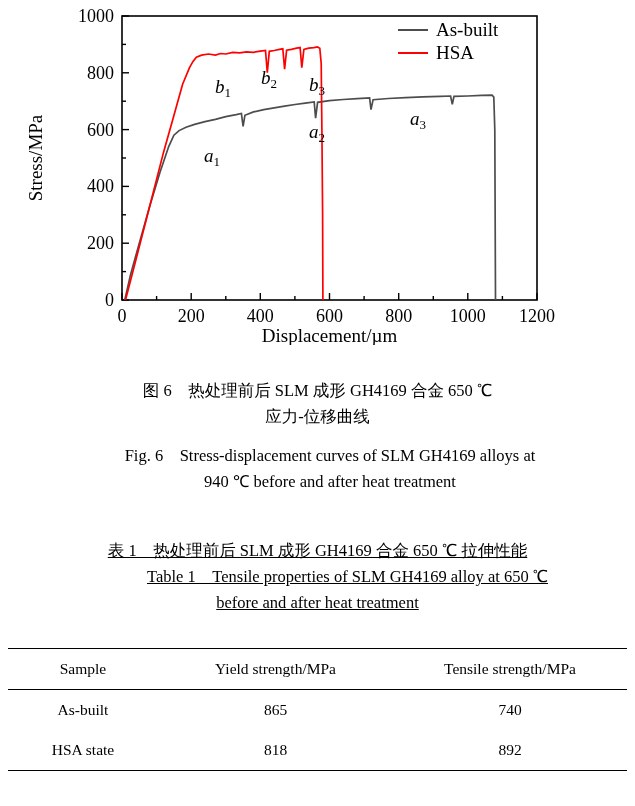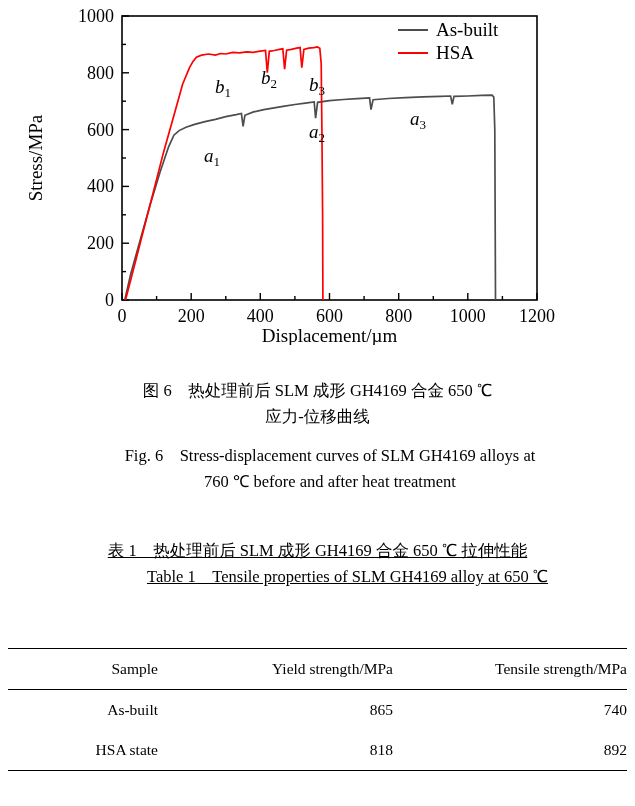--- a/index.html
+++ b/index.html
@@ -64,21 +64,21 @@
   table.data {
     position: absolute;
     left: 8px;
     top: 648px;
     width: 619px;
     border-collapse: collapse;
     font-size: 15.5px;
   }
   table.data th,
   table.data td {
-    text-align: right;
+    text-align: center;
     padding: 11px 0 11px 0;
     font-weight: normal;
   }
   table.data thead th {
     border-top: 1.6px solid #000;
     border-bottom: 1.1px solid #000;
   }
   table.data tbody tr:last-child td {
     border-bottom: 1.6px solid #000;
   }
@@ -172,25 +172,26 @@
       </g>
     </svg>
   </div>
 
   <div class="caption-block" style="top:378px;">
     <div class="cap-cn">图 6　热处理前后 SLM 成形 GH4169 合金 650 ℃</div>
     <div class="cap-cn">应力-位移曲线</div>
   </div>
   <div class="caption-block" style="top:443px;">
     <div class="cap-en">Fig. 6　Stress-displacement curves of SLM GH4169 alloys at</div>
-    <div class="cap-en">760 ℃ before and after heat treatment</div>
+    <div class="cap-en">940 ℃ before and after heat treatment</div>
   </div>
 
   <div class="table-title" style="top:538px;">表 1　热处理前后 SLM 成形 GH4169 合金 650 ℃ 拉伸性能</div>
   <div class="table-title" style="top:564px;padding-left:30px;">Table 1　Tensile properties of SLM GH4169 alloy at 650 ℃</div>
+  <div class="table-title" style="top:590px;">before and after heat treatment</div>
 
   <table class="data">
     <thead>
       <tr>
         <th class="col-a">Sample</th>
         <th class="col-b">Yield strength/MPa</th>
         <th class="col-c">Tensile strength/MPa</th>
       </tr>
     </thead>
     <tbody>

